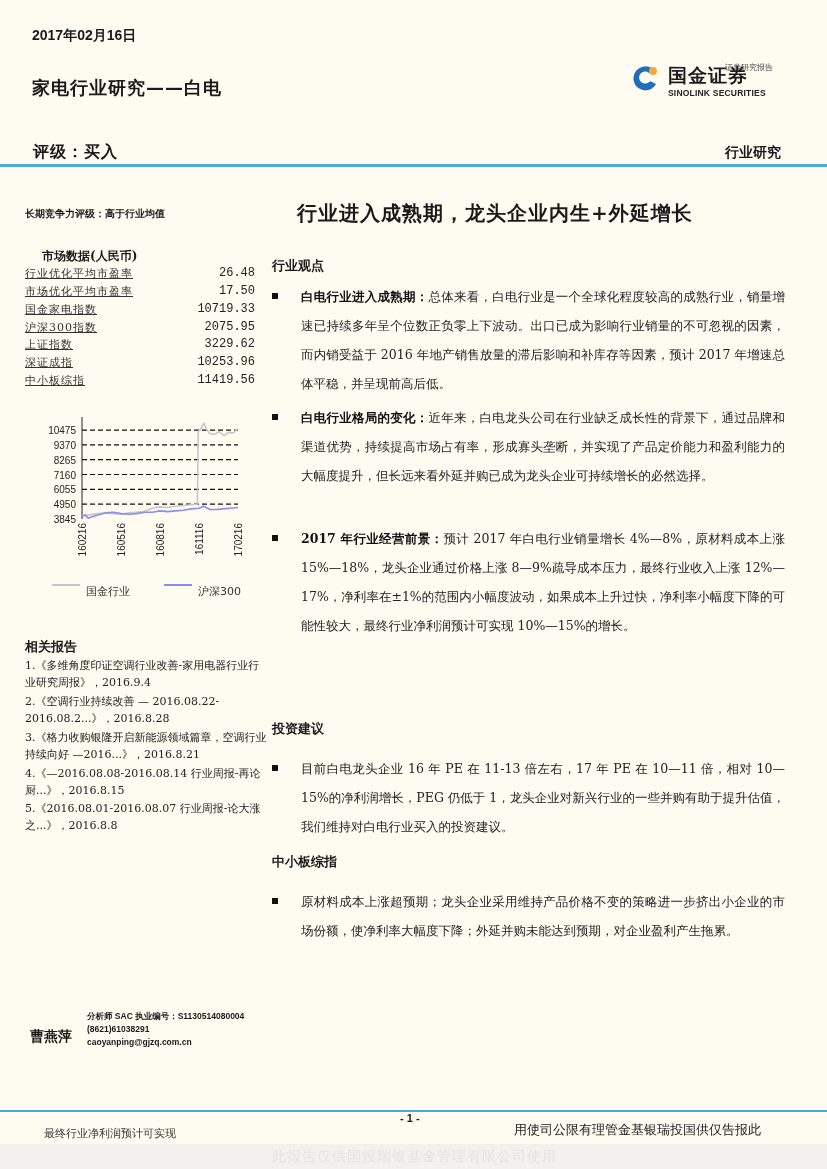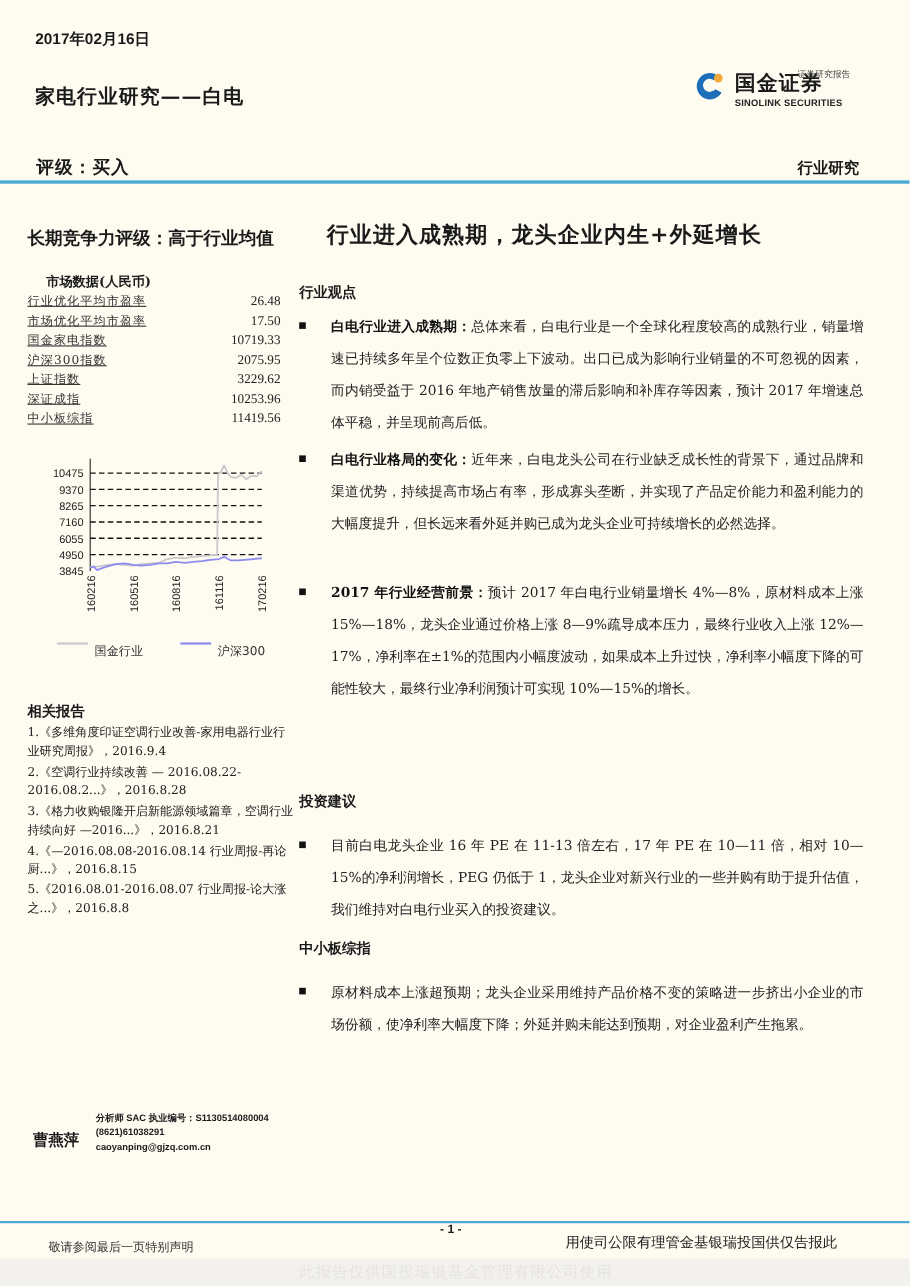--- a/index.html
+++ b/index.html
@@ -20,25 +20,25 @@
   #header-rule { left: 0; top: 164px; width: 827px; height: 3px; background: #4aaad6; }
 
   
   #logo { left: 628px; top: 24px; width: 160px; height: 40px; margin-top: 38px; }
   #logo-mark { left: 4px; top: 2px; width: 28px; height: 28px; }
   #logo-cn { left: 40px; top: 1px; font-size: 19px; font-weight: bold; color: #1b1b1b; letter-spacing: 1px; font-family: "DejaVu Sans", sans-serif; }
   #logo-en { left: 40px; top: 26px; font-size: 8.5px; font-weight: bold; color: #222; font-family: "Liberation Sans", sans-serif; letter-spacing: 0.2px; }
   #logo-sub { left: 725px; top: 62px; font-size: 8px; color: #444; }
 
   
-  #long-term { left: 25px; top: 207px; font-size: 16px; font-weight: bold; }
+  #long-term { left: 25px; top: 207px; font-size: 10px; font-weight: bold; }
   #market-title { left: 25px; top: 248px; font-size: 12px; font-weight: bold; margin-left: 17px; }
   .mrow { left: 25px; width: 230px; height: 17px; font-size: 11px; display: flex; justify-content: space-between; }
   .mrow .lbl { color: #333; letter-spacing: 1px; text-decoration: underline; }
-  .mrow .val { font-family: Liberation Serif, serif; font-size: 12px; color: #222; }
+  .mrow .val { font-family: Liberation Mono, monospace; font-size: 12px; color: #222; }
 
   
   #chart { left: 20px; top: 415px; width: 230px; height: 185px; }
   #chart svg { position: absolute; left: 0; top: 0; }
   .ytick { font-family: "Liberation Sans", sans-serif; font-size: 10px; fill: #222; }
   .xtick { font-family: "Liberation Sans", sans-serif; font-size: 10px; fill: #222; }
   #legend { left: 52px; top: 584px; font-size: 11px; color: #333; display: flex; gap: 6px; font-family: "DejaVu Sans", sans-serif; }
   .leg-line { display: inline-block; width: 28px; height: 2px; }
 
   
@@ -197,16 +197,16 @@
 
 <div class="abs" id="analyst-name">曹燕萍</div>
 <div class="abs" id="analyst-info">
   <div>分析师 SAC 执业编号：S1130514080004</div>
   <div>(8621)61038291</div>
   <div>caoyanping@gjzq.com.cn</div>
 </div>
 
 <div class="abs" id="footer-rule"></div>
 <div class="abs" id="page-num">- 1 -</div>
-<div class="abs" id="disclaimer">敬请参阅最后一页特别声明</div>
+<div class="abs" id="disclaimer">最终行业净利润预计可实现</div>
 <div class="abs" id="footer-right">用使司公限有理管金基银瑞投国供仅告报此</div>
 <div class="abs" id="watermark-strip"></div>
 <div class="abs" id="watermark">此报告仅供国投瑞银基金管理有限公司使用</div>
 
 </body></html>

